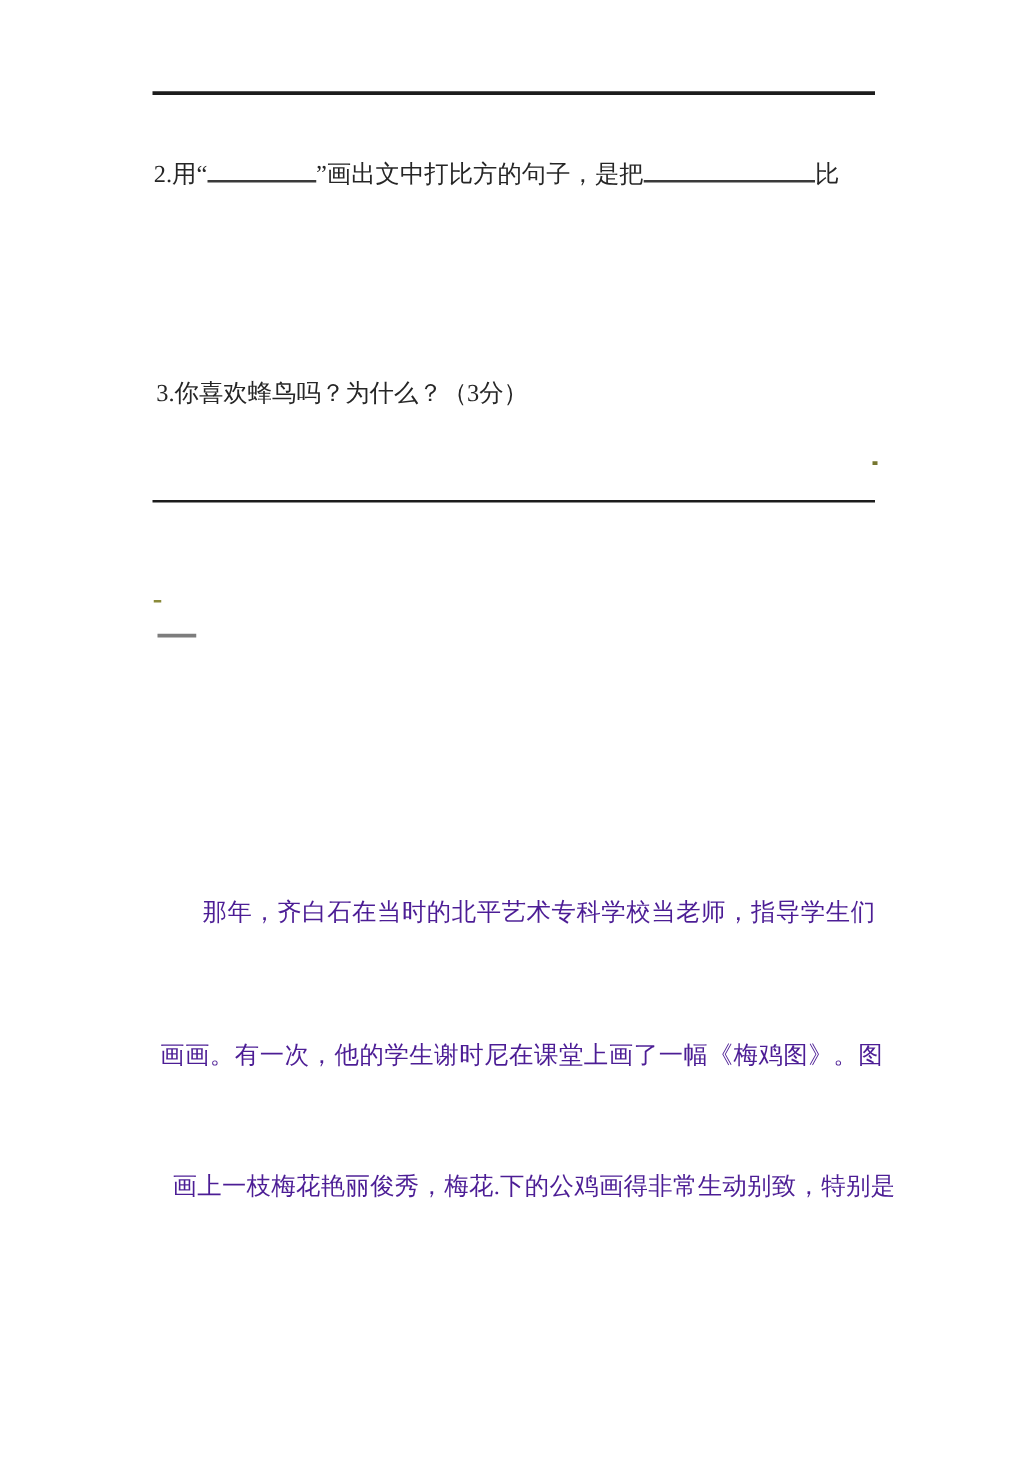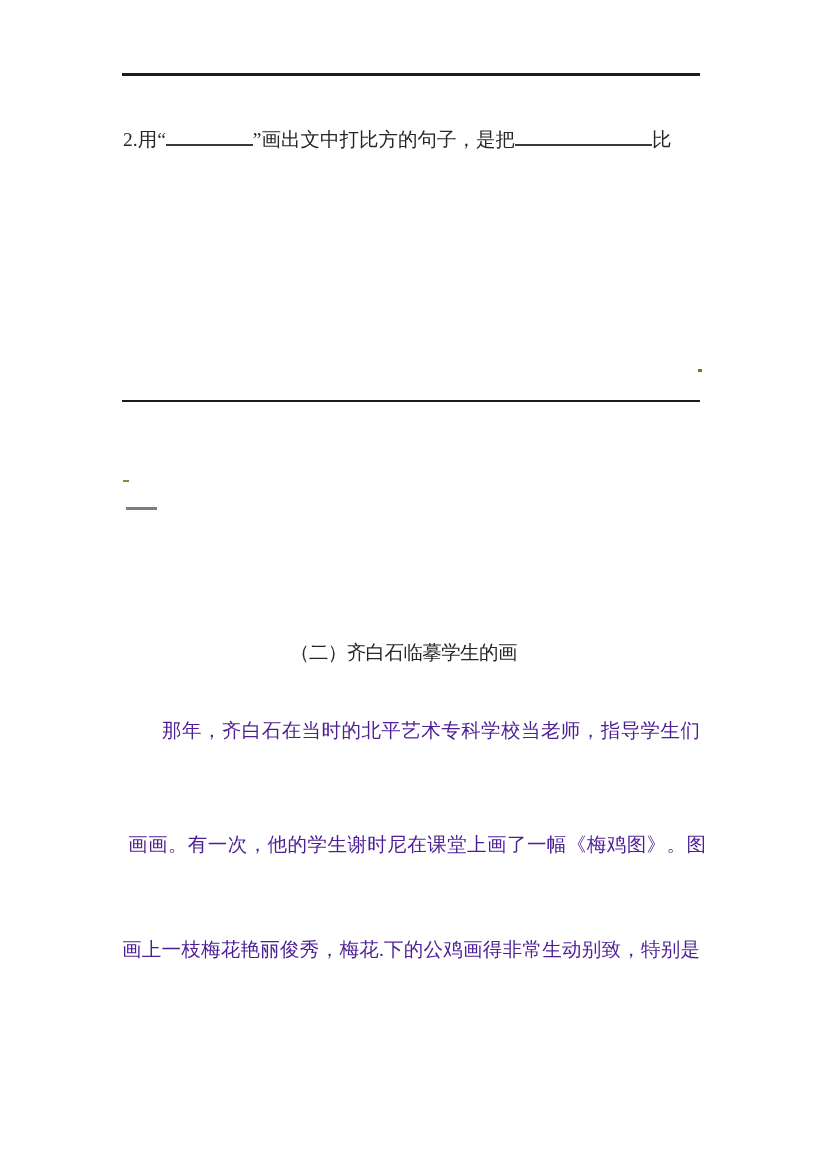--- a/index.html
+++ b/index.html
@@ -59,44 +59,44 @@
   .para-line {
     font-size: 19.5px;
     line-height: 1.2;
     color: #4c1d95;
     text-align: justify;
     text-align-last: justify;
     white-space: nowrap;
   }
   .para-1 { left: 162px; top: 719px; width: 538px; }
   .para-2 { left: 128px; top: 833px; width: 578px; }
-  .para-3 { left: 122px; top: 938px; width: 578px; font-family: Liberation Serif, serif; }
+  .para-3 { left: 138px; top: 938px; width: 578px; font-family: Liberation Serif, serif; }
 </style>
 </head>
 <body>
 
 <div class="page">
 
   <div class="abs rule rule-top"></div>
 
   <div class="abs textline q2-line1">
     <span>2.用“</span><span class="blank blank-q2a"></span><span>”画出文中打比方的句子，是把</span><span class="blank blank-q2b"></span><span>比</span>
   </div>
 
 
+  <div class="abs textline q3-line">3.你喜欢蜂鸟吗？为什么？（3分）</div>
 
   <div class="abs stray-dot"></div>
 
   <div class="abs rule rule-mid"></div>
 
   <div class="abs stray-dash"></div>
 
   <div class="abs stray-line"></div>
 
-  <div class="abs textline section-title">（二）齐白石临摹学生的画</div>
 
   <div class="abs para-line para-1">那年，齐白石在当时的北平艺术专科学校当老师，指导学生们</div>
 
   <div class="abs para-line para-2">画画。有一次，他的学生谢时尼在课堂上画了一幅《梅鸡图》。图</div>
 
   <div class="abs para-line para-3">画上一枝梅花艳丽俊秀，梅花.下的公鸡画得非常生动别致，特别是</div>
 
 </div>
 
 </body></html>

